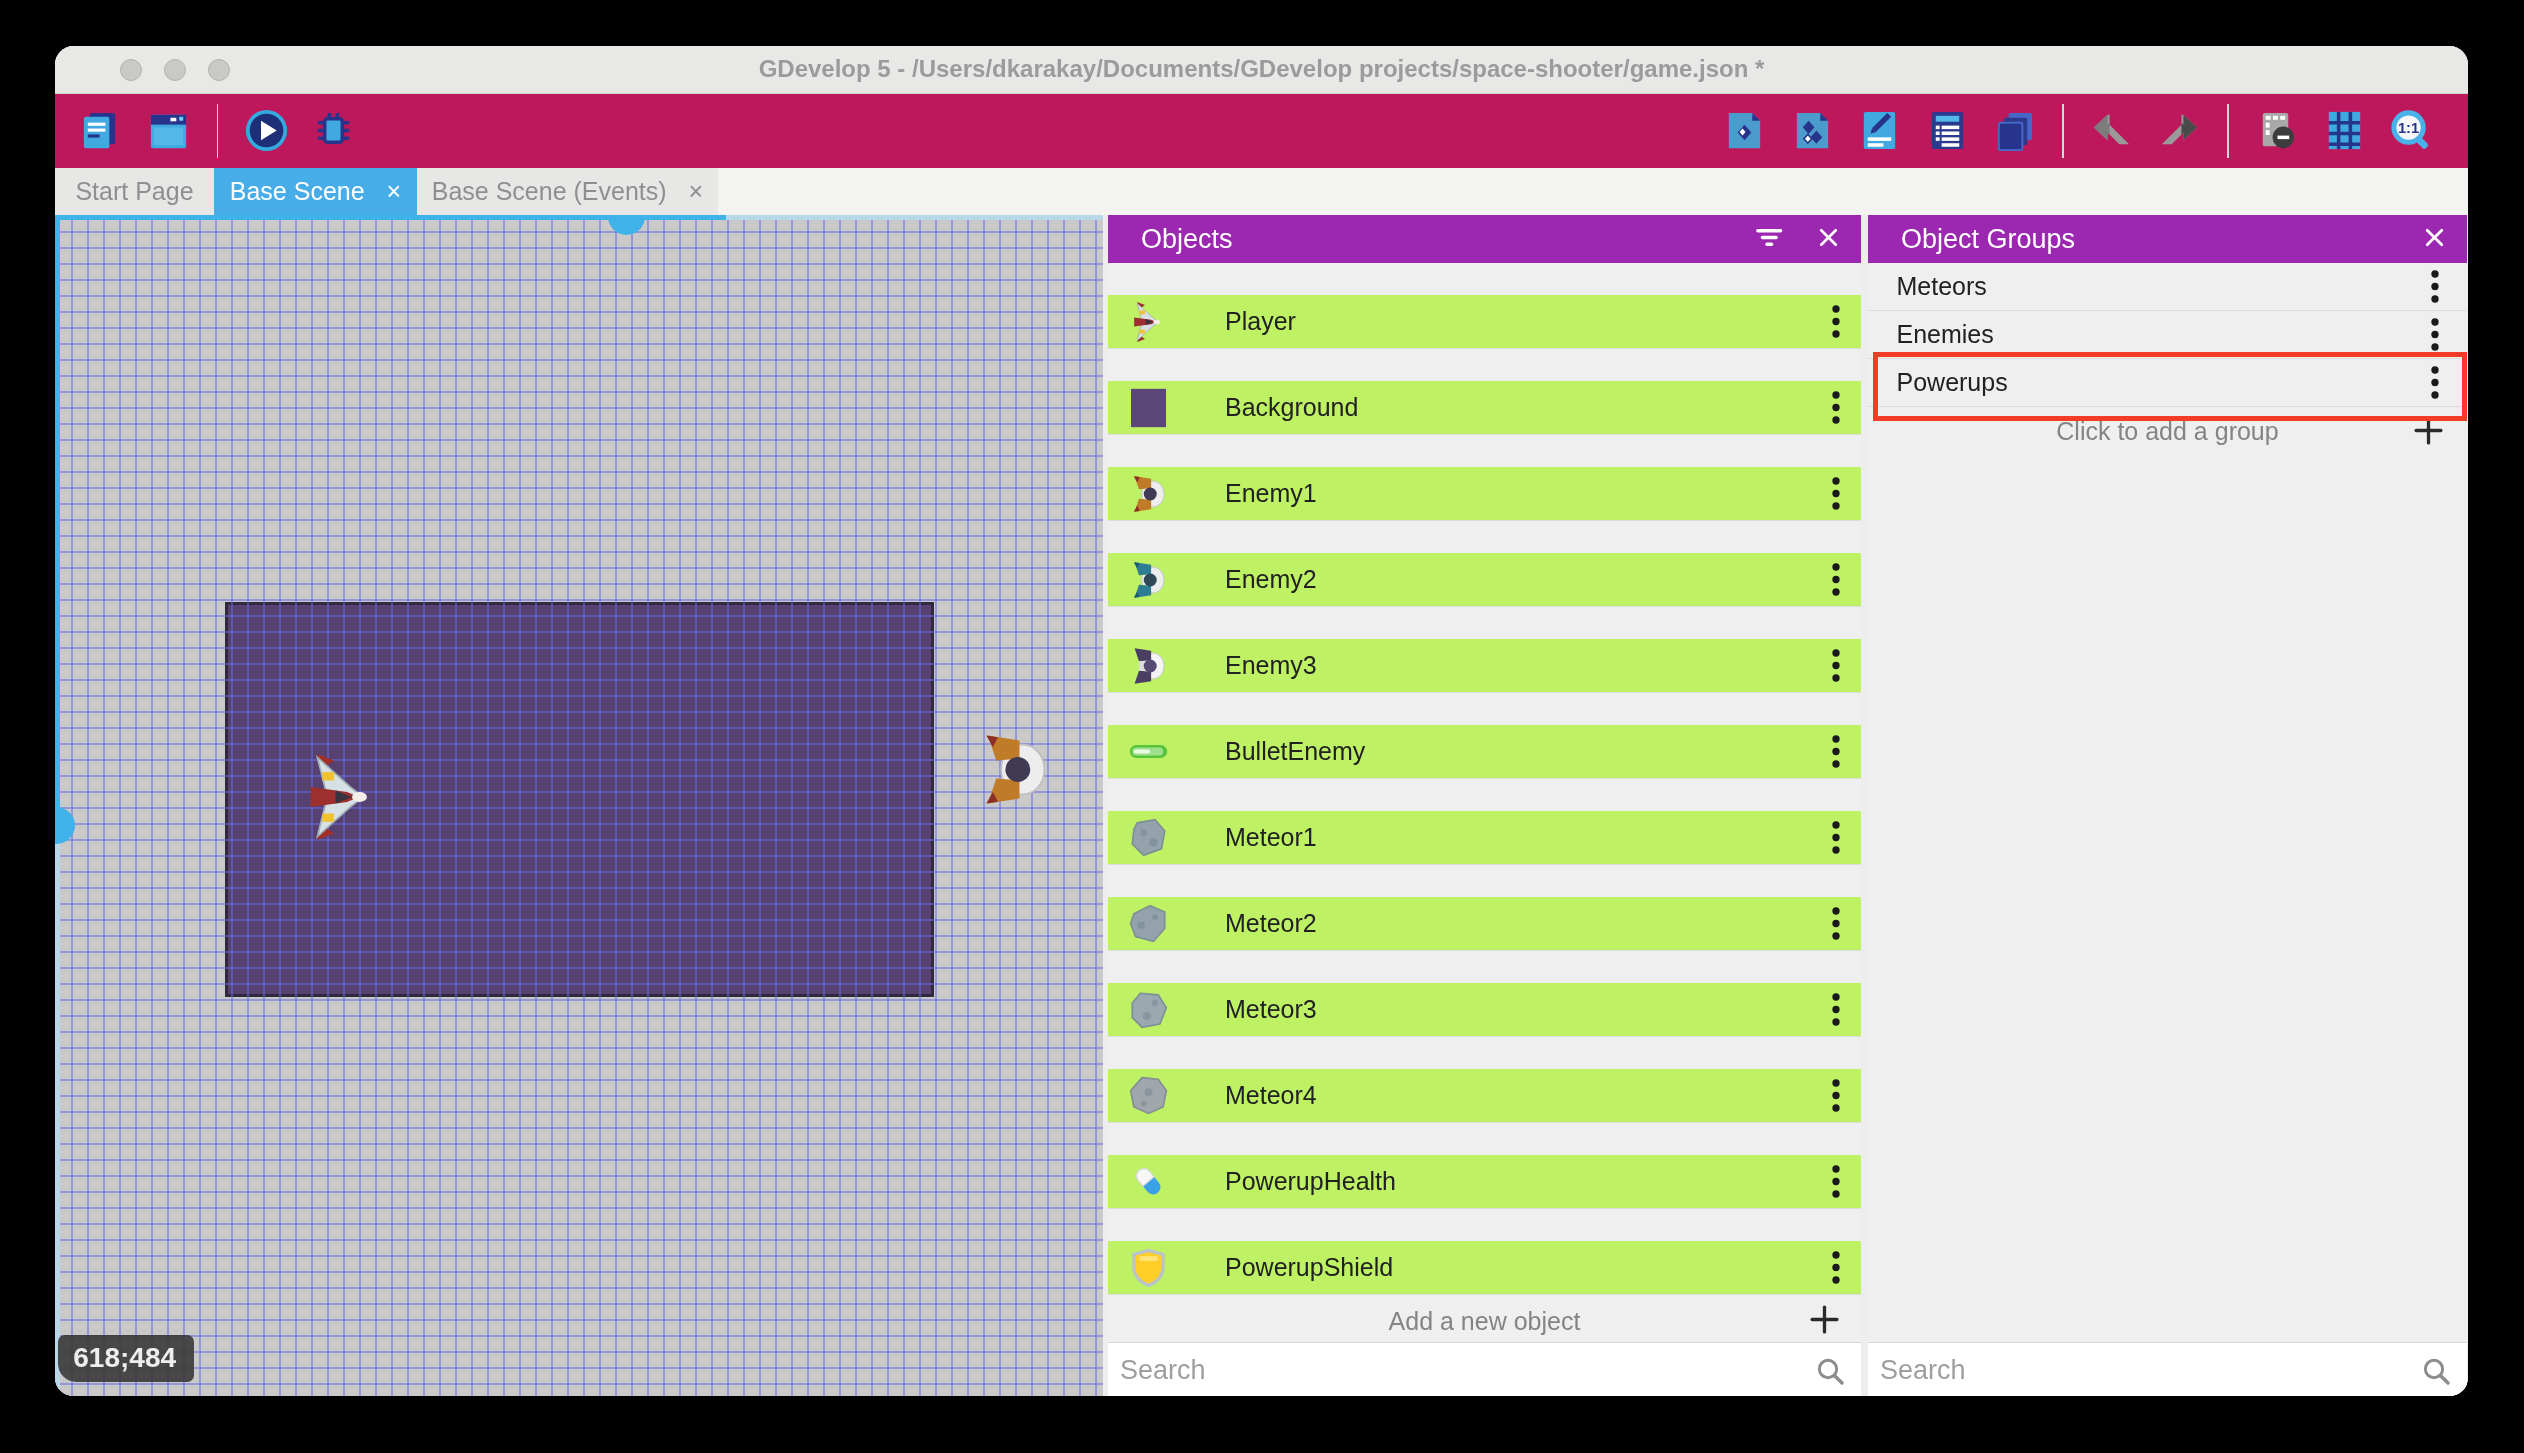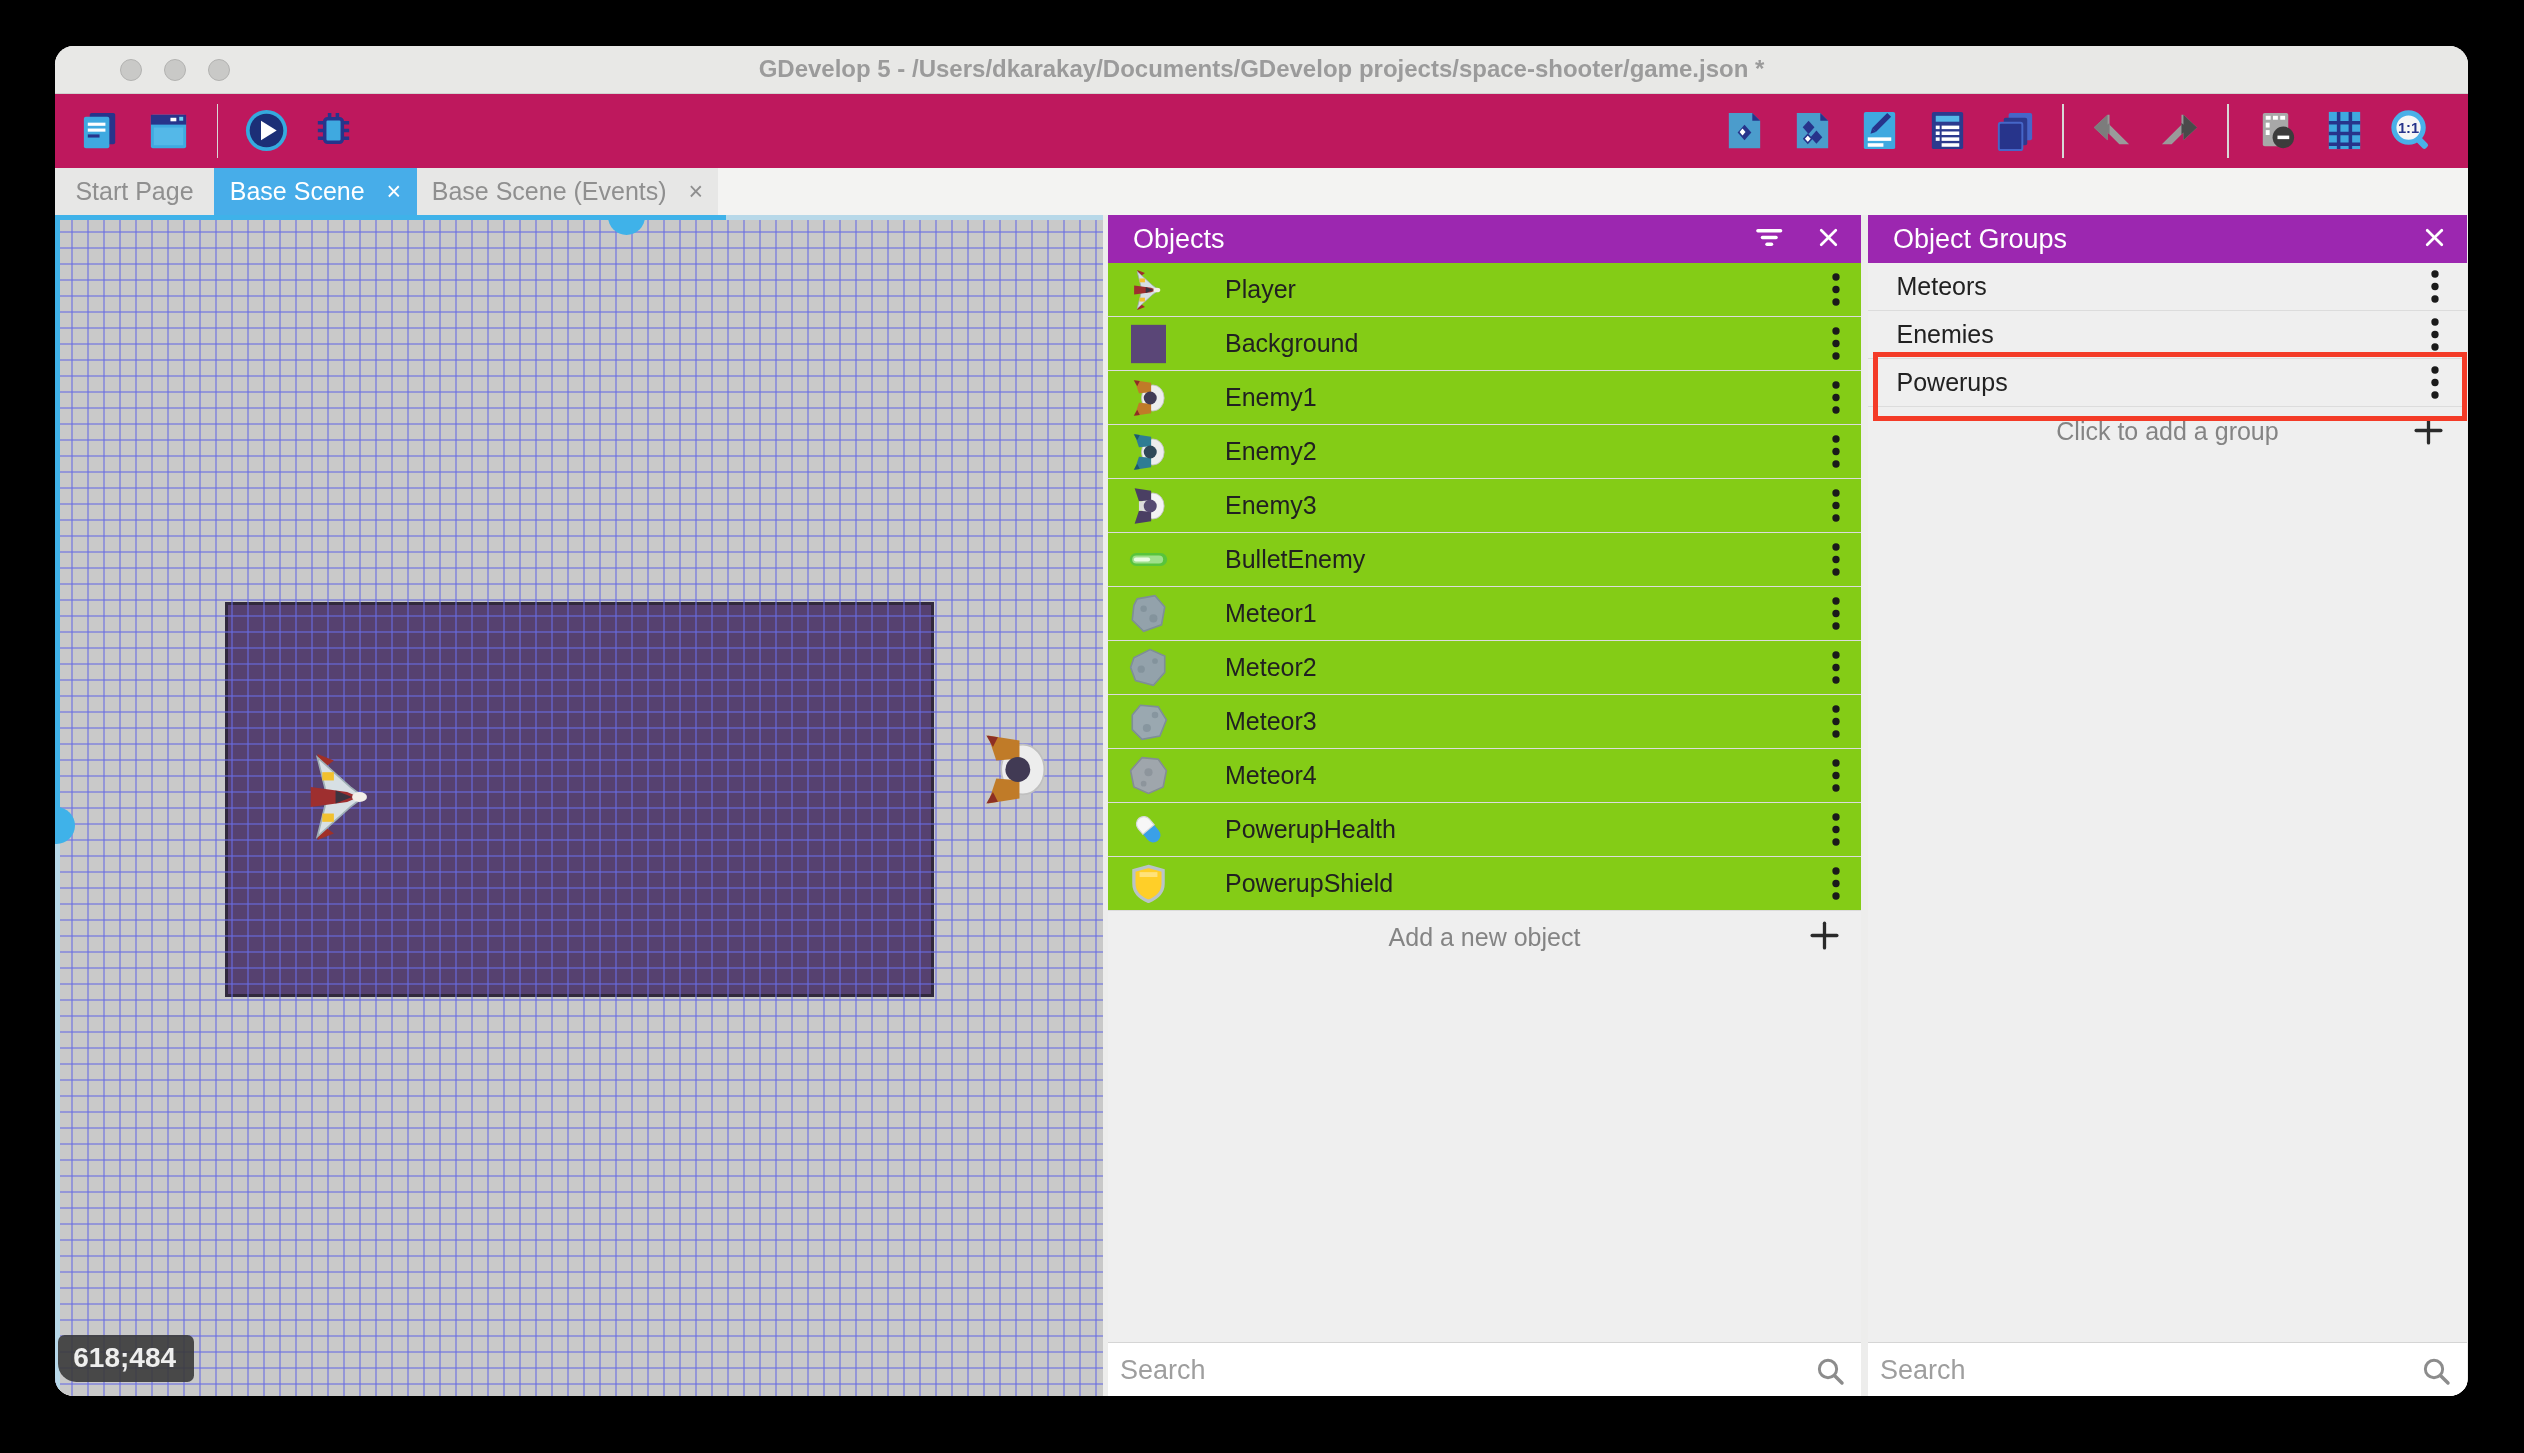--- a/index.html
+++ b/index.html
@@ -48,24 +48,24 @@
   .hhandle{position:absolute;left:553px;top:-16.7px;width:37px;height:37px;border-radius:50%;background:#3fb2e9;}
   .vscroll-on{position:absolute;left:0;top:0;width:5px;height:610px;background:#3fb2e9;}
   .vscroll-off{position:absolute;left:0;top:610px;width:5px;height:572px;background:#b7d8e9;}
   .vhandle{position:absolute;left:-16.7px;top:592px;width:37px;height:37px;border-radius:50%;background:#3fb2e9;}
   .coordbadge{position:absolute;left:3.3px;top:1120px;background:rgba(58,58,58,.9);color:#eee;font-size:28px;font-weight:bold;padding:6.7px 18.4px 8.4px 15px;border-radius:6.7px;border-bottom-left-radius:18.4px;}
 
   
   .panel{position:absolute;top:0;bottom:0;background:#efefef;}
   .objects-panel{left:1053px;width:753px;}
   .groups-panel{left:1813px;width:599px;}
-  .phead{position:relative;height:48px;background:#9c27b0;display:flex;align-items:center;}
+  .phead{position:relative;height:48px;background:#9c27b0;display:flex;align-items:center;padding-left:8px;}
   .phead .ptitle{color:#fff;font-size:27px;margin-left:25px;}
   .phead .hicons{position:absolute;right:20px;display:flex;align-items:center;gap:33px;}
-  .orow{position:relative;height:54px;border-bottom:1.7px solid #dcdcdc;display:flex;align-items:center;background:#84cc16;}
+  .orow{position:relative;height:54px;border-bottom:1.7px solid #dcdcdc;display:flex;align-items:center;background:#bef264;margin-top:32px;}
   .orow .oicon{position:absolute;left:20px;width:40px;height:40px;display:flex;align-items:center;justify-content:center;}
   .orow .olabel{position:absolute;left:117px;font-size:25px;color:#212121;}
   .dots{position:absolute;right:18.4px;width:11.7px;height:40px;display:flex;align-items:center;}
   .grow{position:relative;height:48px;border-bottom:1.7px solid #dcdcdc;display:flex;align-items:center;background:#efefef;}
   .grow .glabel{position:absolute;left:28.5px;font-size:25px;color:#212121;}
   .addrow{position:relative;height:52px;display:flex;align-items:center;justify-content:center;font-size:25px;color:#848484;}
   .addrow .plus{position:absolute;right:20px;top:8.4px;}
   .searchbox{position:absolute;left:0;right:0;bottom:0;height:55px;background:#fff;border-top:1.7px solid #d5d5d5;display:flex;align-items:center;}
   .searchbox .sph{margin-left:12px;font-size:27px;color:#9e9e9e;}
   .searchbox .mag{position:absolute;right:15px;top:11.7px;}

